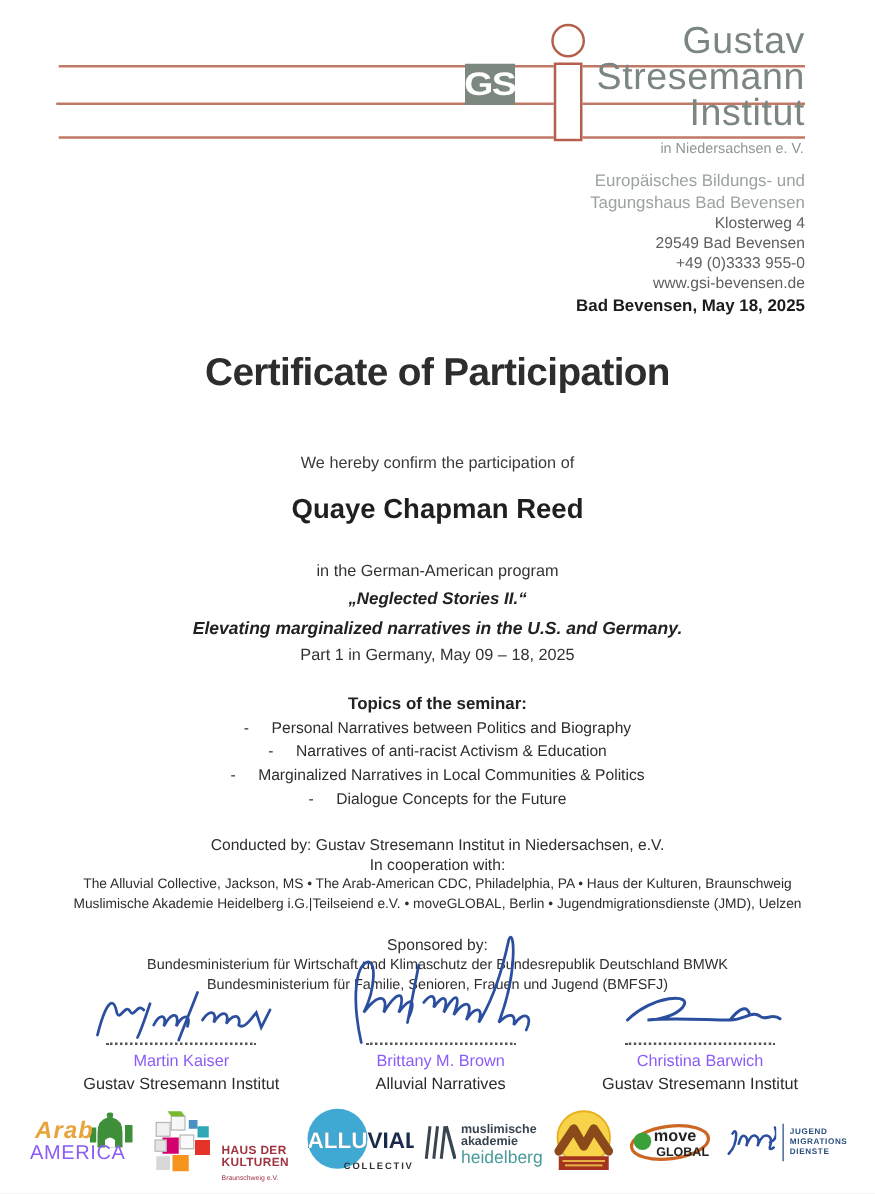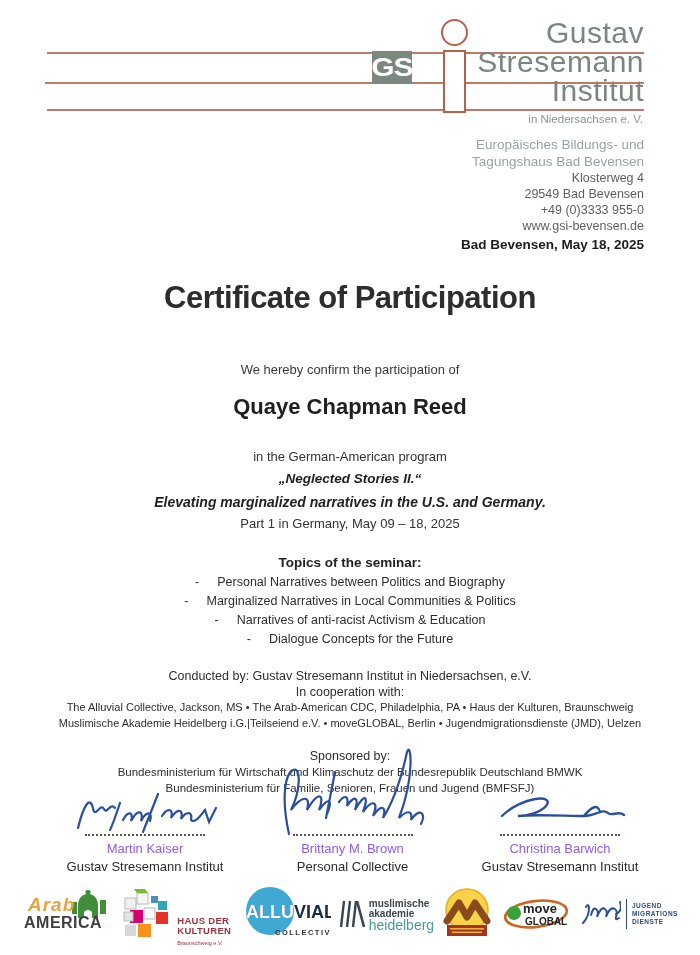--- a/index.html
+++ b/index.html
@@ -75,21 +75,21 @@
   
   .footer-logos {
     position:absolute; left:0; right:0; bottom:6px; height:70px;
     display:flex; align-items:center; justify-content:space-between;
     padding:0 22px;
   }
   .flogo { display:flex; align-items:center; }
   
   .arab { position:relative; width:92px; height:52px; }
   .arab .word1 { position:absolute; left:6px; top:6px; font-size:19px; font-weight:800; font-style:italic; color:#e8a row33d; color:#e8a33d; letter-spacing:1px;}
-  .arab .word2 { position:absolute; left:2px; top:26px; font-size:16px; font-weight:700; color:#404040; letter-spacing:.5px;}
+  .arab .word2 { position:absolute; left:2px; top:26px; font-size:16px; font-weight:400; color:#8b5cf6; letter-spacing:.5px;}
   .arab svg { position:absolute; right:4px; top:0; }
   
   .haus { width:112px; height:56px; display:flex; align-items:center; gap:5px; }
   .haus .txt { color:#a03340; line-height:10px;margin-top:35px; }
   .haus .txt .b { font-size:9.5px; font-weight:800; letter-spacing:.3px; }
   .haus .txt .s { font-size:5.5px; margin-top:2px; }
   
   .alluvial svg { display:block; }
   
   .muslim { display:flex; align-items:center; gap:4px; }
@@ -142,22 +142,22 @@
       <div>in the German-American program</div>
       <div class="ptitle">„Neglected Stories II.“</div>
       <div class="psub">Elevating marginalized narratives in the U.S. and Germany.</div>
       <div class="ppart">Part 1 in Germany, May 09 – 18, 2025</div>
     </div>
 
     <div class="topics">
       <div class="thead">Topics of the seminar:</div>
       <ul>
         <li><span class="dash">-</span><span>Personal Narratives between Politics and Biography</span></li>
+        <li><span class="dash">-</span><span>Narratives of anti-racist Activism &amp; Education</span></li>
         <li><span class="dash">-</span><span>Marginalized Narratives in Local Communities &amp; Politics</span></li>
-        <li><span class="dash">-</span><span>Narratives of anti-racist Activism &amp; Education</span></li>
         <li><span class="dash">-</span><span>Dialogue Concepts for the Future</span></li>
       </ul>
     </div>
 
     <div class="conducted">Conducted by: Gustav Stresemann Institut in Niedersachsen, e.V.</div>
     <div class="coop-head">In cooperation with:</div>
     <div class="coop-line">The Alluvial Collective, Jackson, MS • The Arab-American CDC, Philadelphia, PA • Haus der Kulturen, Braunschweig</div>
     <div class="coop-line">Muslimische Akademie Heidelberg i.G.|Teilseiend e.V. • moveGLOBAL, Berlin • Jugendmigrationsdienste (JMD), Uelzen</div>
 
     <div class="sponsored">
@@ -181,21 +181,21 @@
     </div>
 
     <div class="sigcol">
       <div class="sig-script">
         <svg width="180" height="95" viewBox="0 0 180 95" style="top:-42px">
           <path d="M26 88 C18 52 22 28 30 24 C38 20 38 44 28 64 C40 48 48 50 44 64 C56 44 62 48 56 64 C66 50 70 54 64 68 M72 26 L63 72 M76 56 C82 48 86 50 84 60 C92 48 96 52 92 64 C102 46 106 50 100 66 C110 52 116 56 110 70 C118 58 124 60 120 72 C130 56 138 34 144 6 C148 -6 152 30 136 72 C144 64 150 64 148 74 C156 62 164 66 158 78" fill="none" stroke="#2b4f9e" stroke-width="2.2" stroke-linecap="round"></path>
         </svg>
       </div>
       <div class="dotline"></div>
       <div class="signame">Brittany M. Brown</div>
-      <div class="sigorg">Personal Collective</div>
+      <div class="sigorg">Alluvial Narratives</div>
     </div>
 
     <div class="sigcol">
       <div class="sig-script">
         <svg width="140" height="48" viewBox="0 0 140 48">
           <path d="M12 28 C32 8 66 6 56 18 C50 25 36 28 28 28 C48 26 76 28 94 28 C106 28 112 20 118 25 C122 29 128 22 134 27 M94 28 C102 18 108 16 110 24" fill="none" stroke="#2b4f9e" stroke-width="2.4" stroke-linecap="round"></path>
         </svg>
       </div>
       <div class="dotline"></div>
       <div class="signame">Christina Barwich</div>

